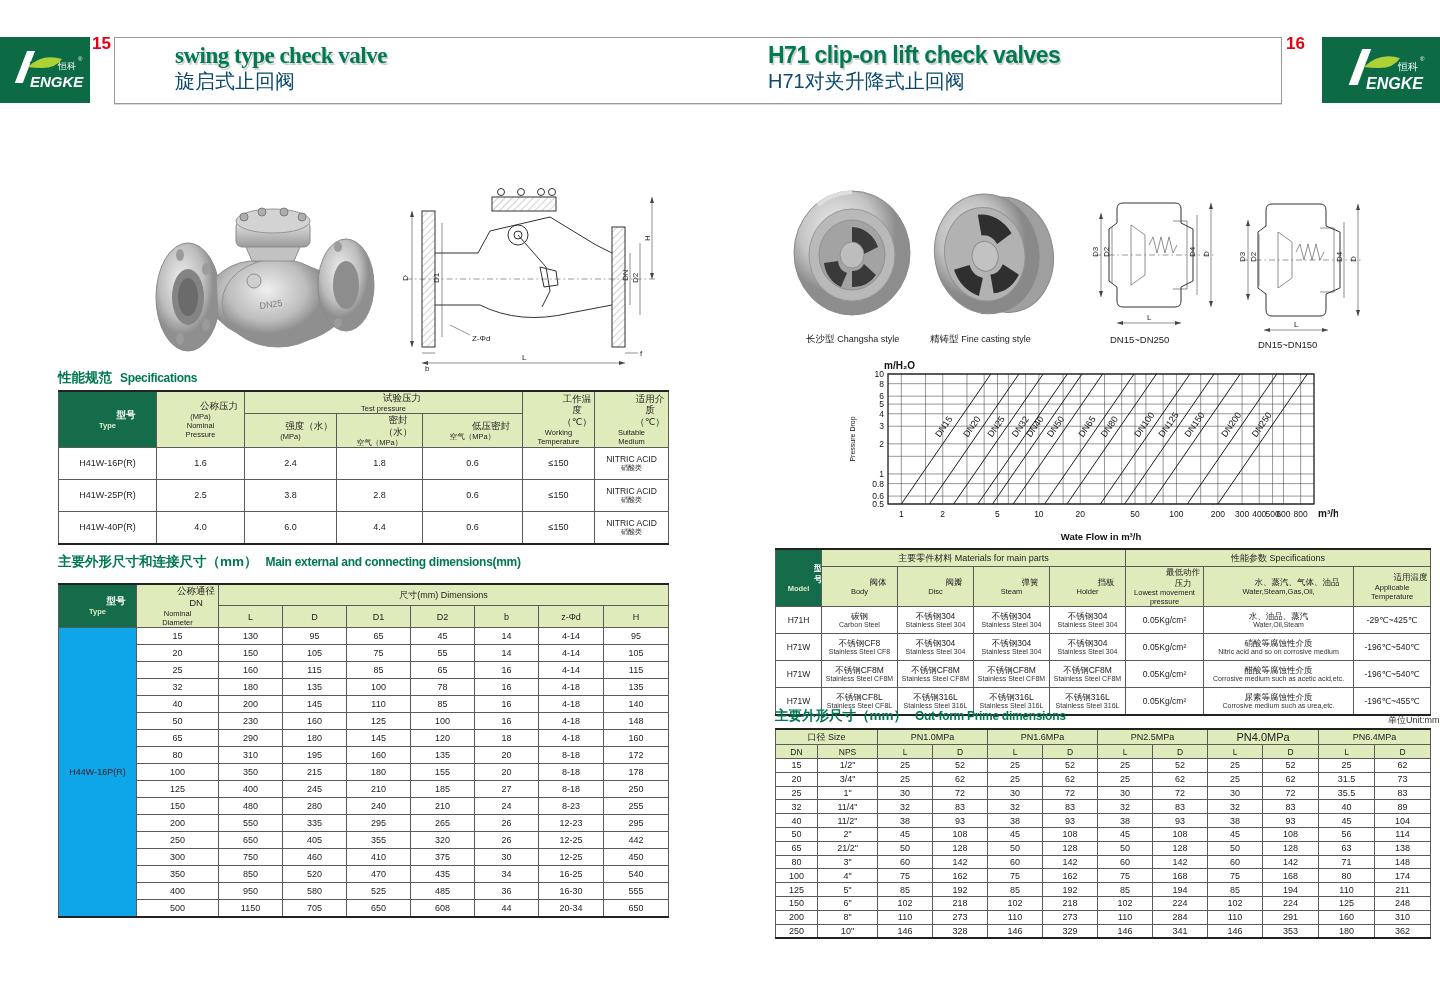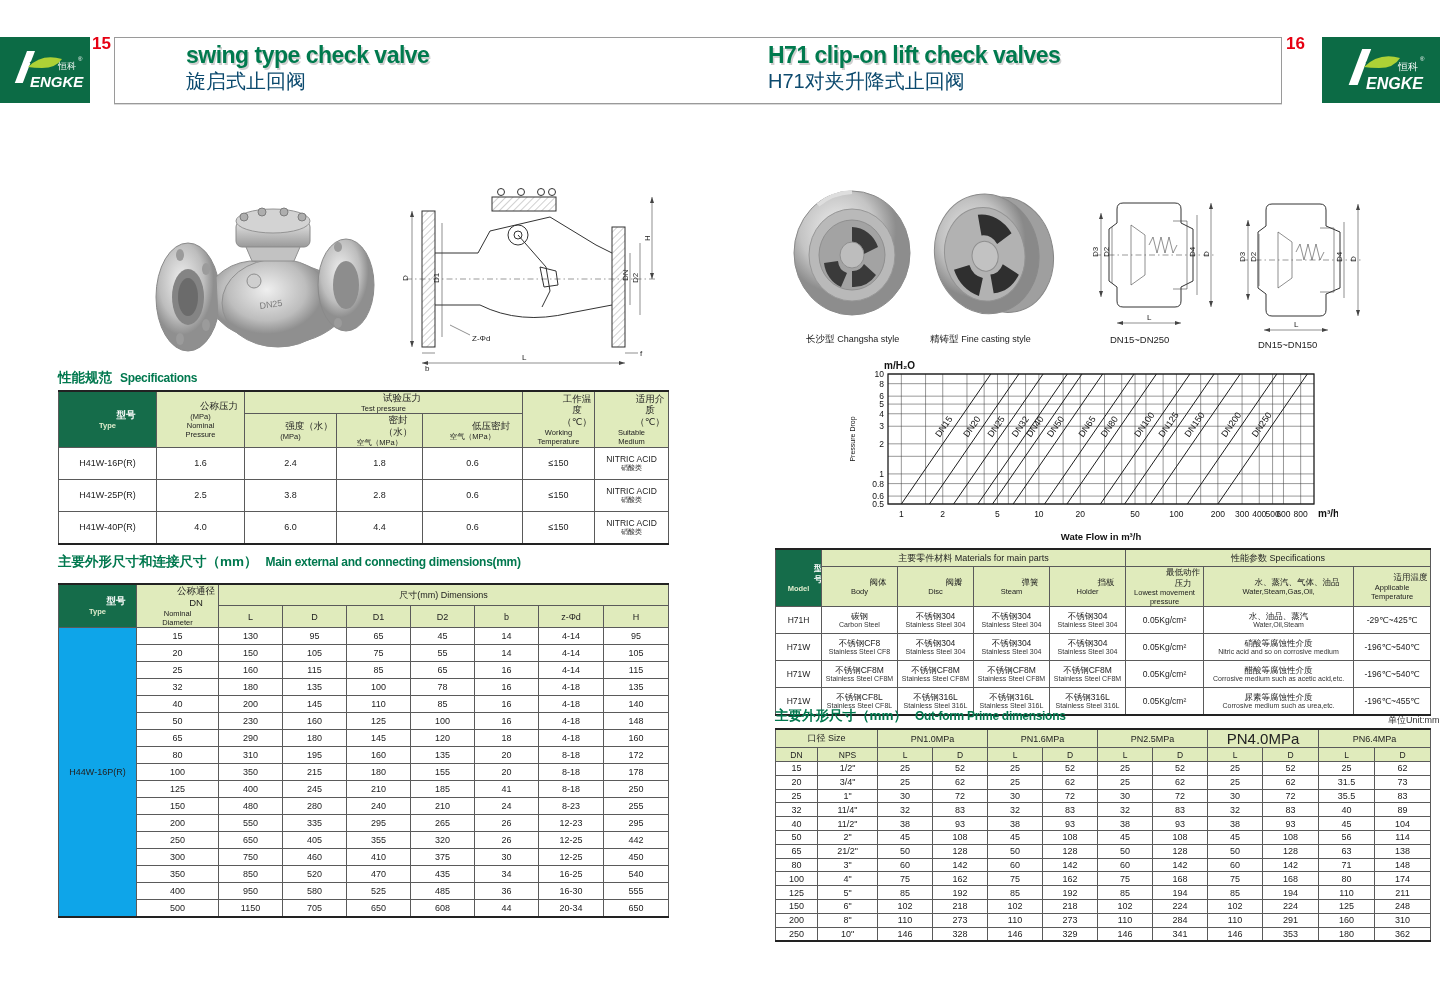--- a/index.html
+++ b/index.html
@@ -83,21 +83,21 @@
       <path d="M44 26 q13 -11 30 -8" stroke="#0c6b45" stroke-width="1.4" fill="none"></path>
       <text x="44" y="52" font-size="16" font-style="italic" font-weight="bold" fill="#fff" font-family="Liberation Sans,sans-serif">ENGKE</text>
       <text x="76" y="33" font-size="10" fill="#fff">恒科</text>
       <text x="98" y="24" font-size="6" fill="#fff">®</text>
     </svg>
   </div>
 
   <div class="page-num" style="left:92px;">15</div>
   <div class="page-num" style="left:1286px;">16</div>
 
-  <div class="title-grp" style="left:186px;">
+  <div class="title-grp" style="left:175px;font-family:Liberation Serif, serif;">
     <div class="title-en">swing type check valve</div>
     <div class="title-cn">旋启式止回阀</div>
   </div>
   <div class="title-grp" style="left:768px;">
     <div class="title-en">H71 clip-on lift check valves</div>
     <div class="title-cn">H71对夹升降式止回阀</div>
   </div>
 
   <div class="abs" style="left:150px;top:185px;">
     <svg width="250" height="180" viewBox="0 0 250 180">
@@ -410,21 +410,21 @@
           <td>20</td>
           <td>8-18</td>
           <td>178</td>
         </tr>
         <tr>
           <td>125</td>
           <td>400</td>
           <td>245</td>
           <td>210</td>
           <td>185</td>
-          <td>41</td>
+          <td>27</td>
           <td>8-18</td>
           <td>250</td>
         </tr>
         <tr>
           <td>150</td>
           <td>480</td>
           <td>280</td>
           <td>240</td>
           <td>210</td>
           <td>24</td>
@@ -876,21 +876,21 @@
         <col style="width:56px">
         <col style="width:56px">
         <col style="width:56px">
       </colgroup>
     <thead>
       <tr>
         <th class="hcell" colspan="2" style="height:14px;font-size:9px;">口径 Size</th>
         <th class="hcell" colspan="2" style="font-size:9px;">PN1.0MPa</th>
         <th class="hcell" colspan="2" style="font-size:9px;">PN1.6MPa</th>
         <th class="hcell" colspan="2" style="font-size:9px;">PN2.5MPa</th>
-        <th class="hcell" colspan="2" style="font-size:15px;">PN4.0MPa</th>
+        <th class="hcell" colspan="2" style="font-size:11px;">PN4.0MPa</th>
         <th class="hcell" colspan="2" style="font-size:9px;">PN6.4MPa</th>
       </tr>
       <tr>
         <th class="hcell" style="height:13px;font-size:8.5px;">DN</th>
         <th class="hcell" style="font-size:8.5px;">NPS</th>
         <th class="hcell" style="font-size:8.5px;">L</th>
         <th class="hcell" style="font-size:8.5px;">D</th>
         <th class="hcell" style="font-size:8.5px;">L</th>
         <th class="hcell" style="font-size:8.5px;">D</th>
         <th class="hcell" style="font-size:8.5px;">L</th>

